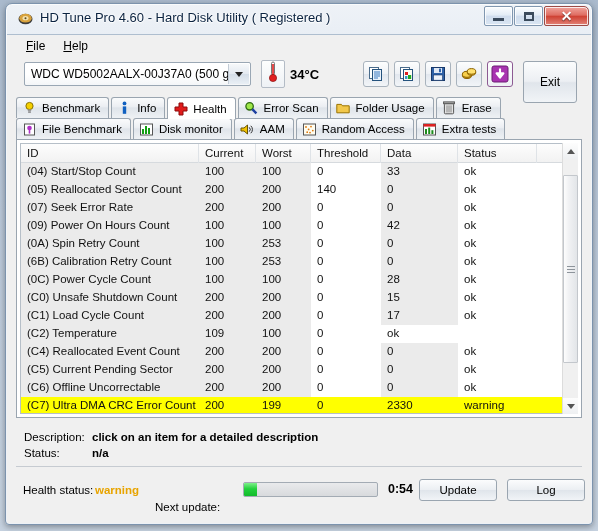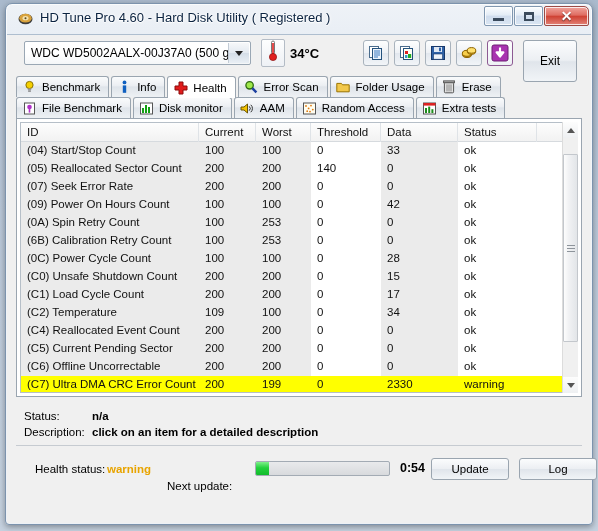--- a/index.html
+++ b/index.html
@@ -192,21 +192,21 @@
   
   .descbox {
     margin: 7px 9px 0 9px; height: 42px; padding: 4px 0 0 8px;
     border-bottom: 1px solid #c6cbd1;
   }
   .drow { display: flex; font-size: 11.5px; line-height: 16px; }
   .dlabel { width: 68px; color: #000; }
   .dval { font-weight: bold; color: #000; }
 
   
-  .statusbar { position: relative; margin: 0 20px; height: 46px; }
+  .statusbar { position: relative; margin: 0 8px; height: 46px; }
   .sb-label { position: absolute; left: 8px; top: 17px; font-size: 11.5px; color: #000; }
   .sb-warn { position: absolute; left: 80px; top: 17px; font-size: 11.5px;
              font-weight: bold; color: #e8a400; }
   .sb-next { position: absolute; left: 140px; top: 34px; font-size: 11.5px; color: #000; }
   .pbar { position: absolute; left: 228px; top: 15px; width: 135px; height: 15px;
           border: 1px solid #a3abb4; border-radius: 2px;
           background: linear-gradient(180deg,#e9eaec 0%, #d8dadd 100%); overflow: hidden; }
   .pfill { height: 100%; width: 10%;
            background: linear-gradient(180deg,#7ef08a 0%, #23d13c 45%, #12bb2b 100%); }
   .ptime { position: absolute; left: 373px; top: 15px; font-size: 12.5px;
@@ -243,20 +243,24 @@
         <span class="wb-max"></span>
       </div>
       <div class="winbtn close">
         <span class="wb-x">✕</span>
       </div>
     </div>
   </div>
 
   <div class="client">
 
+    <div class="menubar">
+      <div class="menu-item"><u>F</u><span>ile</span></div>
+      <div class="menu-item"><u>H</u><span>elp</span></div>
+    </div>
 
     <div class="toolbar">
       <div class="combo">
         <span>WDC WD5002AALX-00J37A0 (500 gB)</span>
         <span class="cbtn">
           <i class="caret-dn"></i>
         </span>
       </div>
 
       <div class="thermo">
@@ -536,21 +540,20 @@
               <div class="c-thr">0</div>
               <div class="c-dat">17</div>
               <div class="c-sta">ok</div>
               <div class="c-end"></div>
             </div>
             <div class="grow">
               <div class="c-id">(C2) Temperature</div>
               <div class="c-cur">109</div>
               <div class="c-wor">100</div>
               <div class="c-thr">0</div>
-              <div class="c-dat">34</div>
               <div class="c-sta">ok</div>
               <div class="c-end"></div>
             </div>
             <div class="grow">
               <div class="c-id">(C4) Reallocated Event Count</div>
               <div class="c-cur">200</div>
               <div class="c-wor">200</div>
               <div class="c-thr">0</div>
               <div class="c-dat">0</div>
               <div class="c-sta">ok</div>
@@ -598,26 +601,26 @@
             </span>
         </div>
         <div class="sb-arrow bot">
           <i class="tri-dn"></i>
         </div>
       </div>
     </div>
 
     <div class="descbox">
       <div class="drow">
+        <span class="dlabel">Description:</span>
+        <span class="dval">click on an item for a detailed description</span>
+      </div>
+      <div class="drow">
         <span class="dlabel">Status:</span>
         <span class="dval">n/a</span>
-      </div>
-      <div class="drow">
-        <span class="dlabel">Description:</span>
-        <span class="dval">click on an item for a detailed description</span>
       </div>
     </div>
 
     <div class="statusbar">
       <span class="sb-label">Health status:</span>
       <span class="sb-warn">warning</span>
       <span class="sb-next">Next update:</span>
       <div class="pbar">
         <div class="pfill" id="pfill" style="width: 10%;"></div>
       </div>

